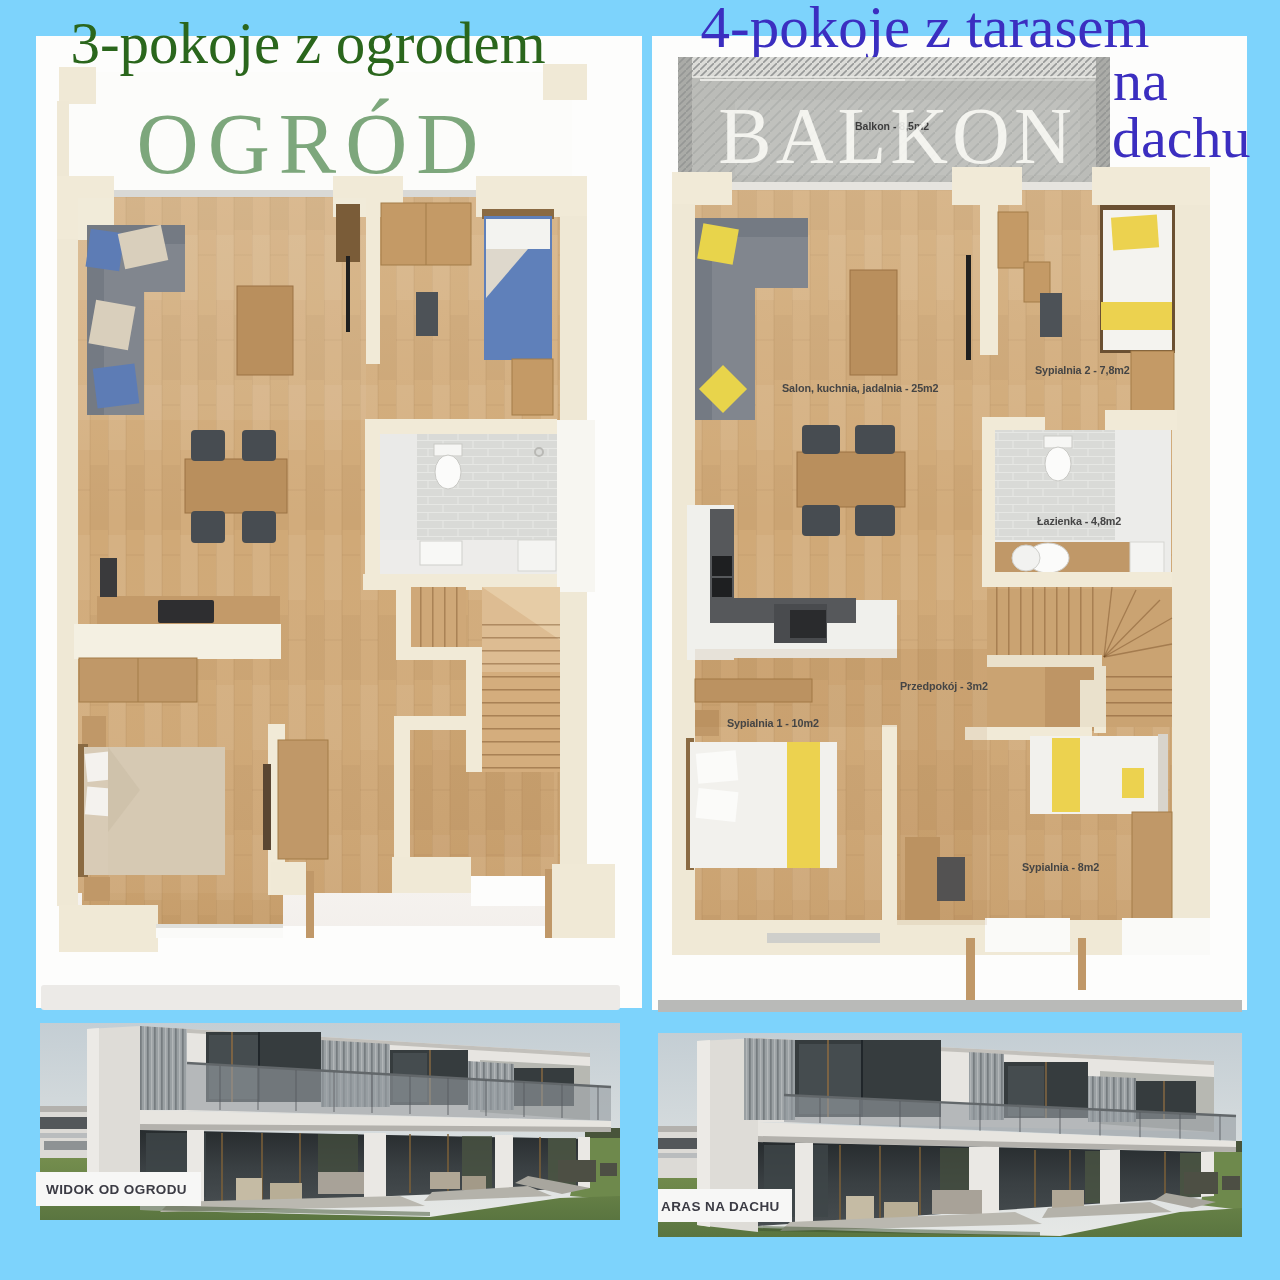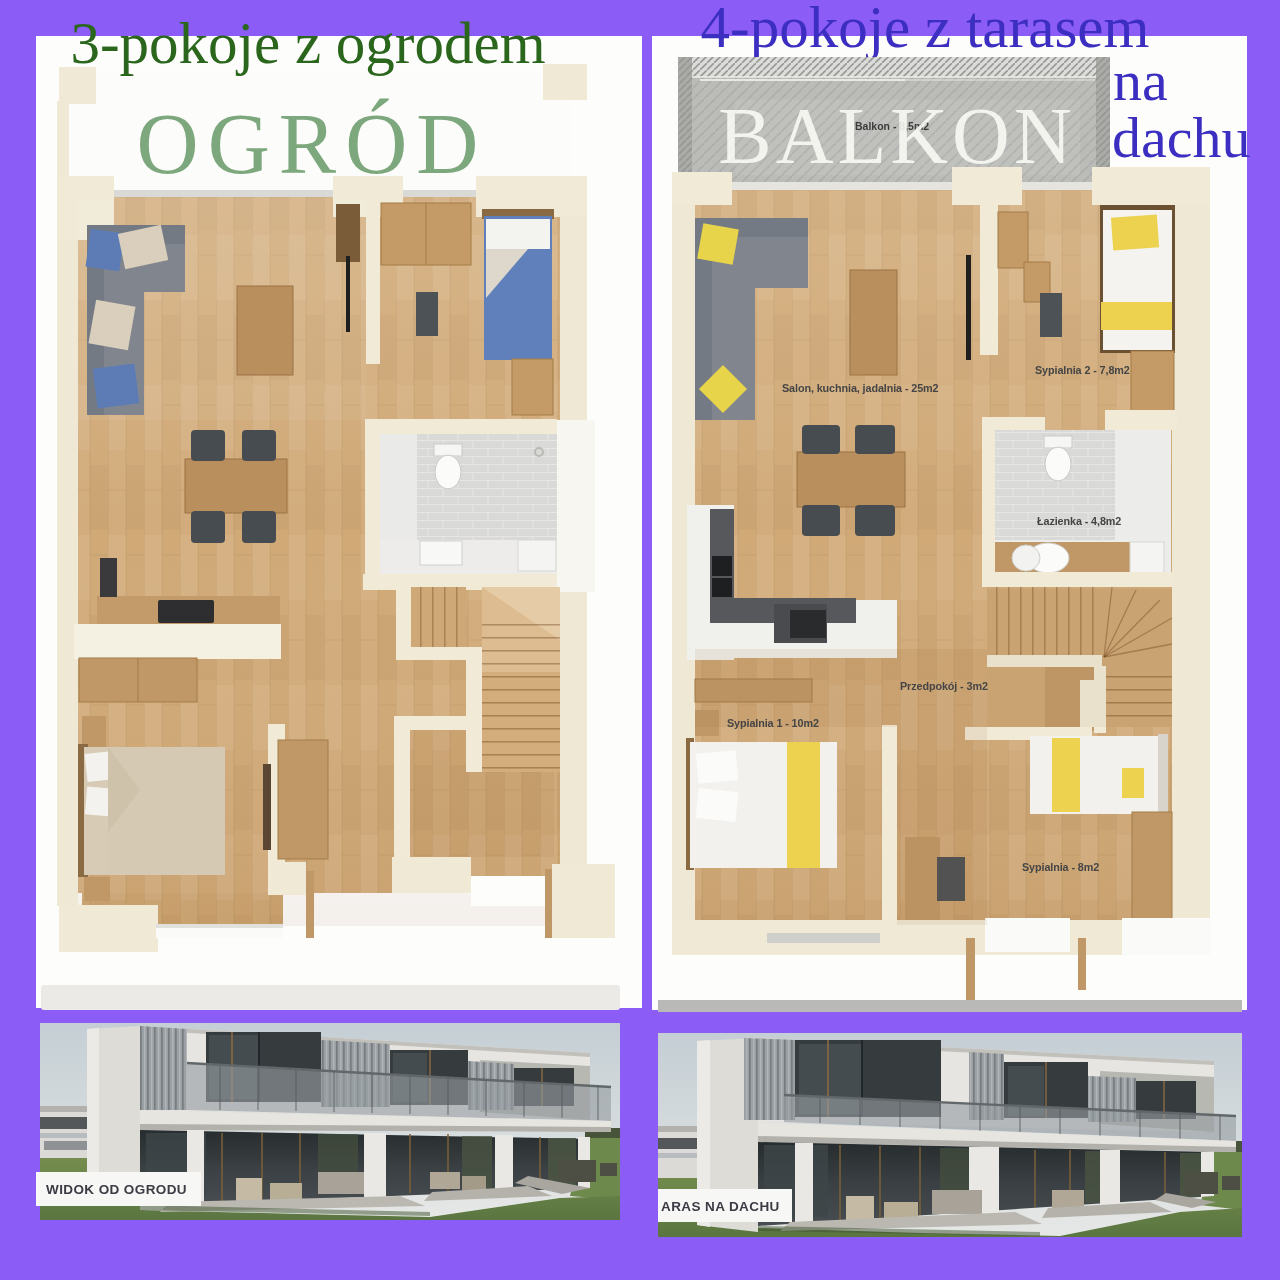--- a/index.html
+++ b/index.html
@@ -1,16 +1,16 @@
 <!DOCTYPE html>
 <html><head>
 <meta charset="utf-8">
 <style>
   html,body{margin:0;padding:0;background:#ffffff;}
-  .page{position:relative;width:1280px;height:1280px;background:#8b5cf6;overflow:hidden;
+  .page{position:relative;width:1280px;height:1280px;background:#7dd3fc;overflow:hidden;
         font-family:"Liberation Sans", sans-serif;}
   svg{position:absolute;left:0;top:0;}
 </style>
 </head>
 <body>
 <div class="page">
 <svg width="1280" height="1280" viewBox="0 0 1280 1280">
 <defs>
   <pattern id="planks" width="36" height="150" patternUnits="userSpaceOnUse">
     <rect width="36" height="150" fill="none"></rect>

